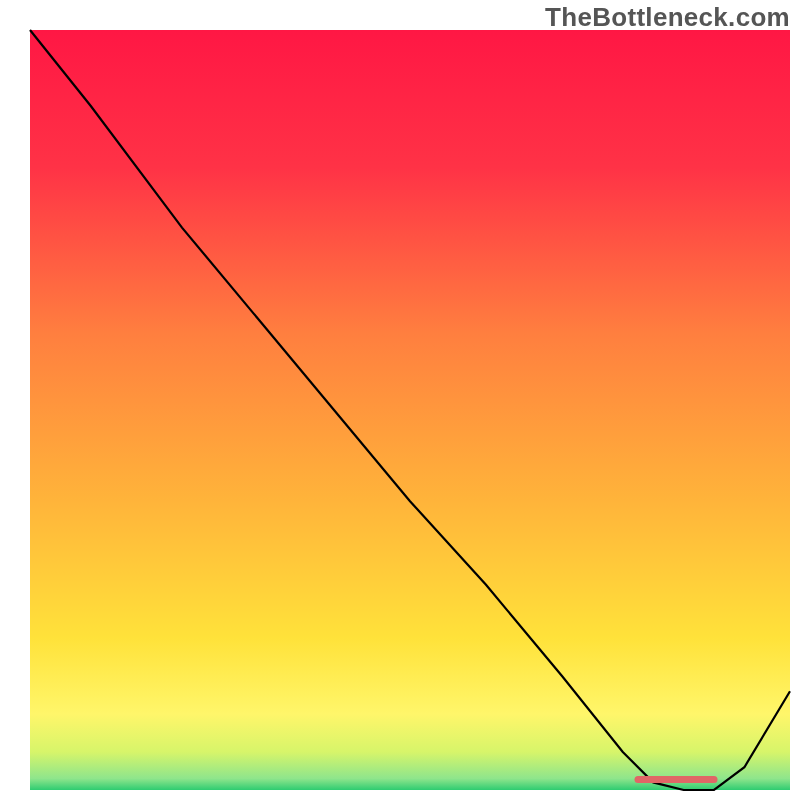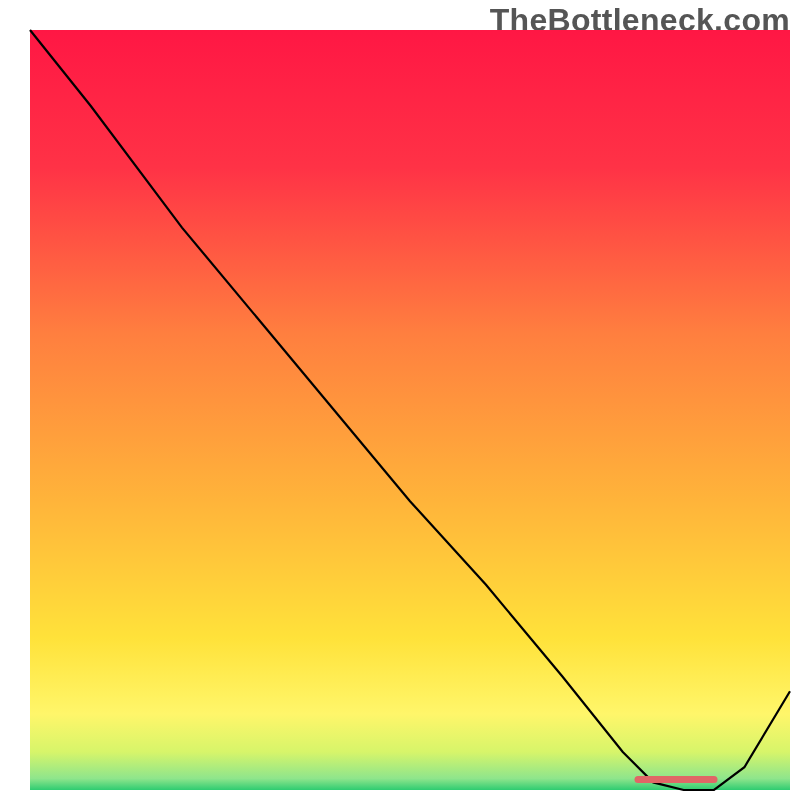--- a/index.html
+++ b/index.html
@@ -14,21 +14,21 @@
   .frame {
     position: relative;
     width: 800px;
     height: 800px;
     box-sizing: border-box;
   }
   .watermark {
     position: absolute;
     top: 2px;
     right: 10px;
-    font-size: 32px;
+    font-size: 26px;
     font-weight: 600;
     color: #555555;
     letter-spacing: 0.3px;
   }
   svg.plot {
     position: absolute;
     left: 0;
     top: 0;
   }
 </style>

